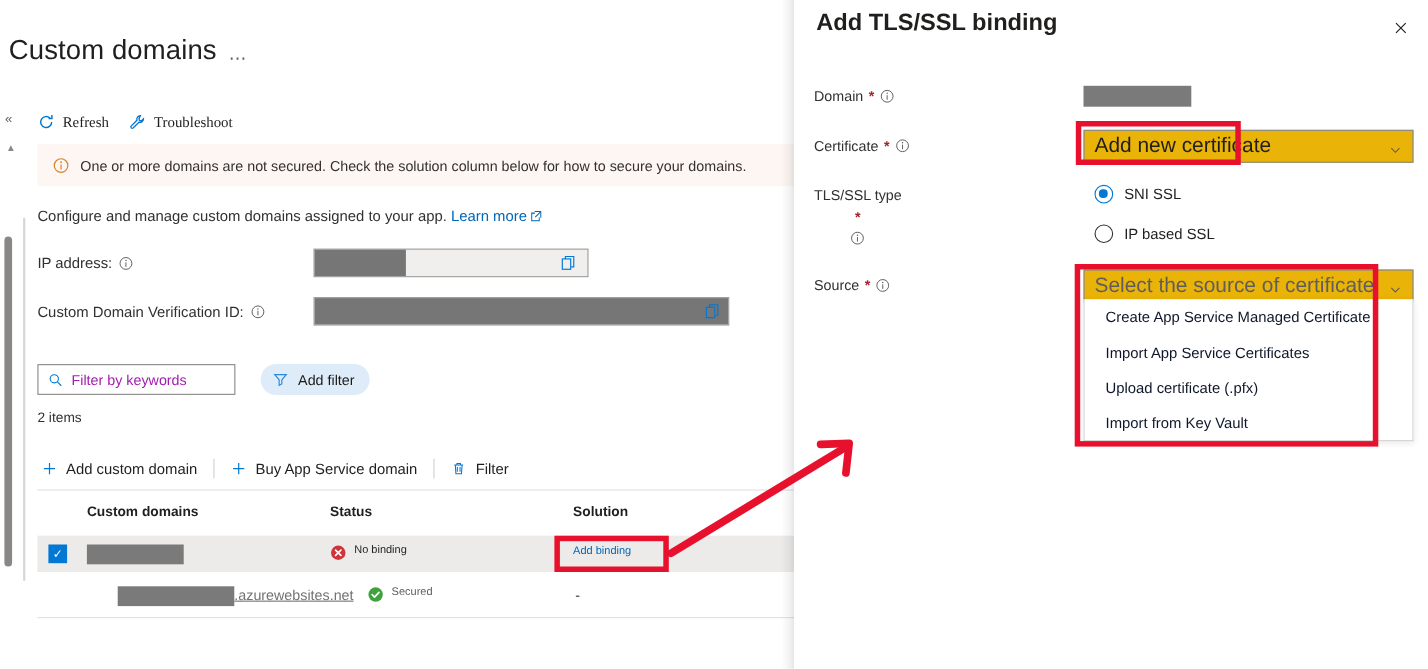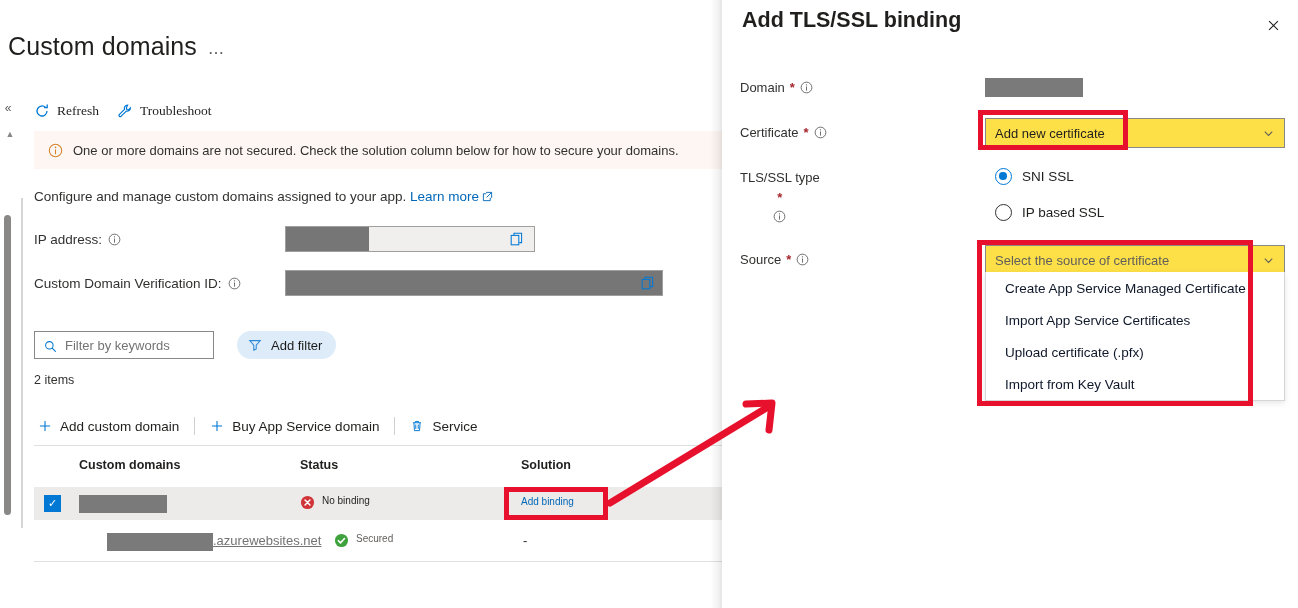--- a/index.html
+++ b/index.html
@@ -71,21 +71,21 @@
     display: flex; align-items: center;
   }
   .redact { background: #767676; height: 100%; }
   .copy-ico { position: absolute; width: 16px; height: 16px; color: #0078d4; }
 
   
   .filter-input {
     position: absolute; left: 34px; top: 331px; width: 180px; height: 28px;
     border: 1px solid #8a8886; background: #fff; display: flex; align-items: center; gap: 8px; padding-left: 9px;
   }
-  .filter-input .ph { font-size: 13px; color: #737373; }
+  .filter-input .ph { font-size: 13px; color: #a21caf; }
   .search-ico { width: 13px; height: 13px; color: #0078d4; flex: none; }
 
   .addfilter {
     position: absolute; left: 237px; top: 331px; height: 28px; padding: 0 14px 0 11px;
     background: #deecf9; border-radius: 14px; display: flex; align-items: center; gap: 9px;
     font-size: 13px; color: #1b1a19; cursor: pointer;
   }
   .funnel-ico { width: 14px; height: 14px; color: #2b88d8; flex: none; }
 
   .items-count { position: absolute; left: 34px; top: 373px; font-size: 12.5px; color: #323130; }
@@ -128,22 +128,22 @@
     position: absolute; left: 538px; top: 12px; width: 26px; height: 26px;
     display: flex; align-items: center; justify-content: center; color: #201f1e; cursor: pointer;
   }
 
   .p-label { position: absolute; left: 18px; font-size: 13px; color: #323130; display: flex; align-items: center; gap: 5px; white-space: nowrap; }
   .req { color: #a4262c; font-weight: 600; }
 
   .p-redact { position: absolute; left: 263px; background: #7a7a7a; }
 
   .p-select {
-    position: absolute; border: 1px solid #8a8886; background: #fde047; height: 30px;
-    display: flex; align-items: center; padding-left: 9px; font-size: 13px; color: #201f1e; cursor: pointer;
+    position: absolute; border: 1px solid #8a8886; background: #eab308; height: 30px;
+    display: flex; align-items: center; padding-left: 9px; font-size: 19px; color: #201f1e; cursor: pointer;
   }
   .p-select .caret { position: absolute; right: 9px; top: 8px; width: 13px; height: 13px; color: #605e5c; }
   .p-select.ph-txt { color: #605e5c; }
 
   .radio-row { position: absolute; display: flex; align-items: center; gap: 10px; cursor: pointer; }
   .radio { width: 17px; height: 17px; border-radius: 50%; border: 1.6px solid #0078d4; position: relative; flex: none; }
   .radio.off { border-color: #323130; }
   .radio .dot { position: absolute; left: 3.2px; top: 3.2px; width: 7.4px; height: 7.4px; border-radius: 50%; background: #0078d4; }
   .radio-lbl { font-size: 13.5px; color: #201f1e; }
 
@@ -292,21 +292,21 @@
         </span>
         <span>Buy App Service domain</span>
       </div>
       <div class="tb-sep"></div>
       <div class="tb">
         <span class="tb-plus">
           <svg viewBox="0 0 16 16" width="14" height="14" fill="none" stroke="#0078d4" stroke-width="1.1">
             <path d="M3.4 4.3h9.2M6.2 4.3V2.8h3.6v1.5M4.5 4.3l.6 9h5.8l.6-9M6.6 6.3v5M9.4 6.3v5"></path>
           </svg>
         </span>
-        <span>Service</span>
+        <span>Filter</span>
       </div>
     </div>
 
     <div class="tbl-divider"></div>
 
     <div class="tbl-head">
       <div class="th" style="left:45px;">Custom domains</div>
       <div class="th" style="left:266px;">Status</div>
       <div class="th" style="left:487px;">Solution</div>
     </div>

